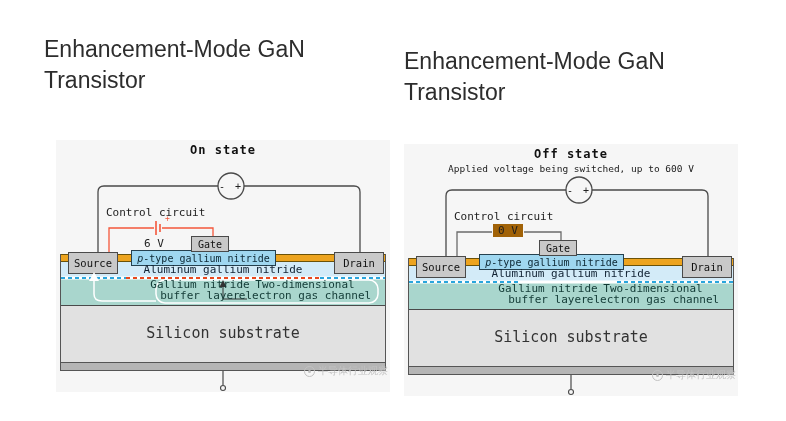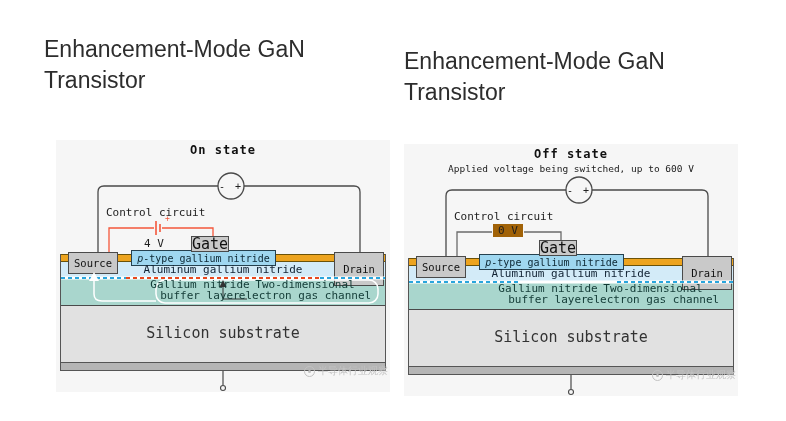--- a/index.html
+++ b/index.html
@@ -16,22 +16,22 @@
   .layer-orange{top:114px;height:8px;background:#eda41f;border-top:1px solid #6b5208;border-bottom:1px solid #6b5208;}
   .layer-algan{top:122px;height:15px;background:#d3ebf8;}
   .layer-buffer{top:137px;height:29px;background:#a9d6cd;border-bottom:1px solid #4a4a4a;}
   .layer-silicon{top:166px;height:56px;background:#e1e1e1;border-left:1px solid #555;border-right:1px solid #555;}
   .layer-base{top:222px;height:9px;background:#b5b5b5;border:1px solid #555;}
   .struct-side{position:absolute;left:4px;top:114px;width:326px;height:52px;
                border-left:1px solid #555;border-right:1px solid #555;box-sizing:border-box;pointer-events:none;}
   .box{position:absolute;background:#c9c9c9;border:1px solid #4a4a4a;box-sizing:border-box;
        display:flex;align-items:center;justify-content:center;font-size:10.5px;color:#111;}
   .box-source{left:12px;top:112px;width:50px;height:22px;}
-  .box-drain{left:278px;top:112px;width:50px;height:34px;}
-  .box-gate{left:135px;top:96px;width:38px;height:16px;font-size:15px;}
+  .box-drain{left:278px;top:112px;width:50px;height:22px;}
+  .box-gate{left:135px;top:96px;width:38px;height:16px;font-size:10px;}
   .box-pgan{left:75px;top:110px;width:145px;height:16px;background:#9fd7f0;border:1px solid #25414f;
             display:flex;align-items:center;justify-content:center;font-size:10px;color:#0c2733;}
   .box-pgan .it{font-style:italic;margin-right:0px;}
   .lbl{position:absolute;font-size:11px;color:#1d1d1d;}
   .lbl-control{left:50px;top:66px;}
   .lbl-v-on{left:76px;top:97px;width:44px;text-align:center;color:#1d1d1d;}
   .lbl-v-off{left:89px;top:80px;width:30px;text-align:center;background:#a16207;}
   .lbl-algan{left:4px;top:122px;width:326px;text-align:center;line-height:15px;color:#123;}
   .lbl-2line{line-height:11px;text-align:center;top:139px;width:140px;color:#123a35;}
   .lbl-buffer{left:74px;}
@@ -93,21 +93,21 @@
       <polygon points="33,141 43,141 38,132" fill="#ffffff"></polygon>
 
       <path d="M167,146 V159 H191" fill="none" stroke="#333" stroke-width="1"></path>
       <polygon points="163.5,147 170.5,147 167,140" fill="#333"></polygon>
 
       <path d="M167,231 V245" stroke="#4a4a4a" stroke-width="1.2"></path>
       <circle cx="167" cy="248" r="2.5" fill="none" stroke="#4a4a4a" stroke-width="1.1"></circle>
     </svg>
 
     <div class="lbl lbl-control">Control circuit</div>
-    <div class="lbl lbl-v-on">4 V</div>
+    <div class="lbl lbl-v-on">6 V</div>
     <div class="lbl lbl-algan">Aluminum gallium nitride</div>
     <div class="lbl lbl-2line lbl-buffer">
       <span style="display:block">Gallium nitride</span>
       <span style="display:block">buffer layer</span>
     </div>
     <div class="lbl lbl-2line lbl-channel">
       <span style="display:block">Two-dimensional</span>
       <span style="display:block">electron gas channel</span>
     </div>
     <div class="lbl lbl-substrate">Silicon substrate</div>

